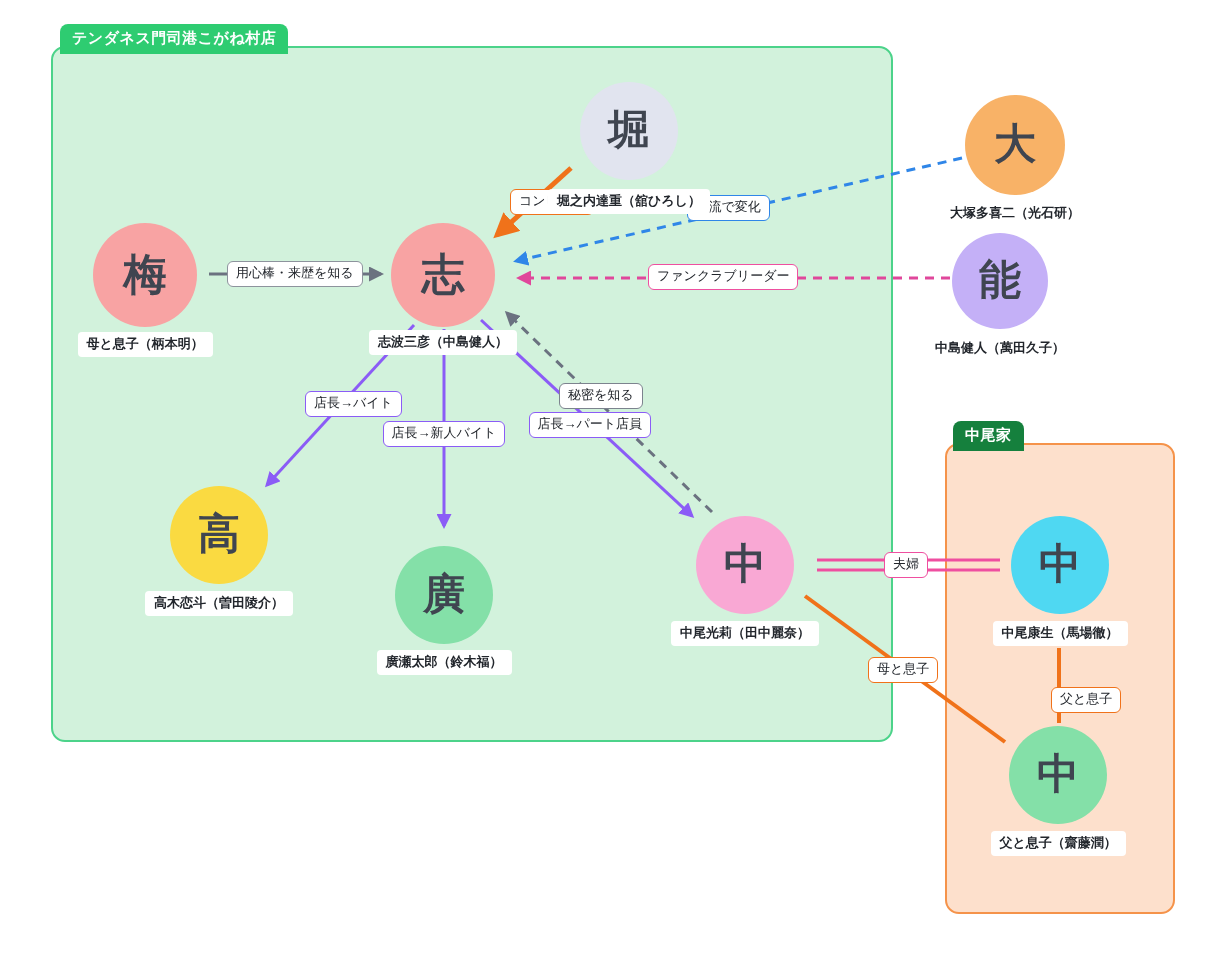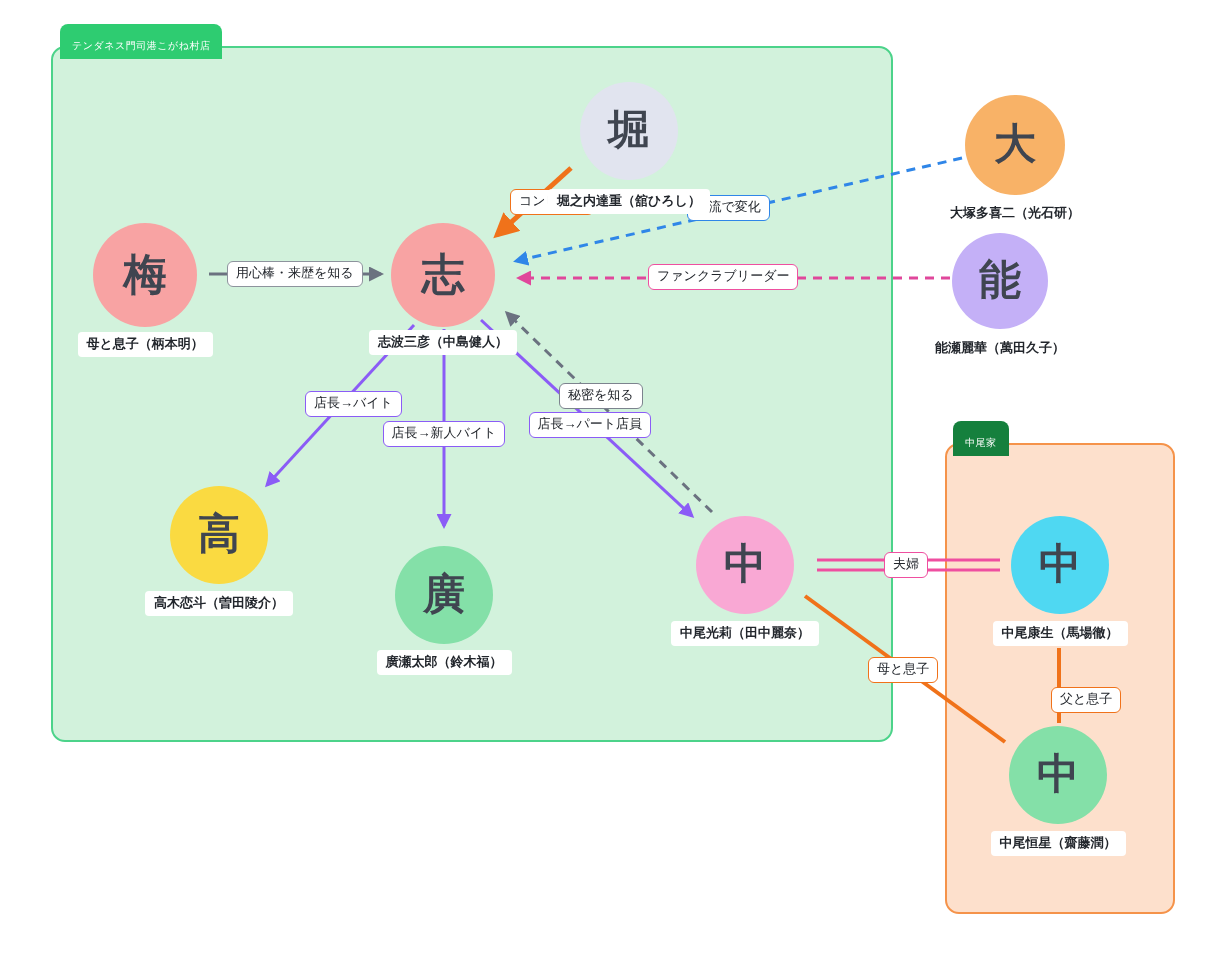--- a/index.html
+++ b/index.html
@@ -18,25 +18,25 @@
 
   
   .subgraph {
     position: absolute;
     border-radius: 14px;
     border-width: 2px;
     border-style: solid;
   }
   .subgraph-title {
     position: absolute;
-    padding: 16px 12px 6px 12px;
+    padding: 5px 12px 6px 12px;
     border-radius: 8px 8px 0 0;
     color: #ffffff;
-    font-size: 10px;
-    font-weight: 400;
+    font-size: 15px;
+    font-weight: 700;
     letter-spacing: 0.5px;
     white-space: nowrap;
     line-height: 1.25;
   }
 
   
   .node {
     position: absolute;
     border-radius: 50%;
     display: flex;
@@ -152,41 +152,41 @@
         <span class="node-glyph">志</span>
       </div>
       <div class="node-label" style="left: 369px; top: 329.5px;">志波三彦（中島健人）</div>
       <div class="node" style="left: 965px; top: 95px; width: 100px; height: 100px; background: rgb(248, 178, 103); font-size: 42px;">
         <span class="node-glyph">大</span>
       </div>
       <div class="node-label" style="left: 941px; top: 200.5px;">大塚多喜二（光石研）</div>
       <div class="node" style="left: 952px; top: 233px; width: 96px; height: 96px; background: rgb(196, 176, 247); font-size: 42px;">
         <span class="node-glyph">能</span>
       </div>
-      <div class="node-label" style="left: 926px; top: 335.5px;">能瀬麗華（萬田久子）</div>
+      <div class="node-label" style="left: 926px; top: 335.5px;">中島健人（萬田久子）</div>
       <div class="node" style="left: 170px; top: 486px; width: 98px; height: 98px; background: rgb(250, 218, 65); font-size: 42px;">
         <span class="node-glyph">高</span>
       </div>
       <div class="node-label" style="left: 145px; top: 590.5px;">高木恋斗（曽田陵介）</div>
       <div class="node" style="left: 395px; top: 546px; width: 98px; height: 98px; background: rgb(132, 224, 168); font-size: 42px;">
         <span class="node-glyph">廣</span>
       </div>
       <div class="node-label" style="left: 376.5px; top: 649.5px;">廣瀬太郎（鈴木福）</div>
       <div class="node" style="left: 696px; top: 516px; width: 98px; height: 98px; background: rgb(249, 168, 212); font-size: 42px;">
         <span class="node-glyph">中</span>
       </div>
       <div class="node-label" style="left: 671px; top: 620.5px;">中尾光莉（田中麗奈）</div>
       <div class="node" style="left: 1011px; top: 516px; width: 98px; height: 98px; background: rgb(79, 216, 242); font-size: 42px;">
         <span class="node-glyph">中</span>
       </div>
       <div class="node-label" style="left: 992.5px; top: 620.5px;">中尾康生（馬場徹）</div>
       <div class="node" style="left: 1009px; top: 726px; width: 98px; height: 98px; background: rgb(132, 224, 168); font-size: 42px;">
         <span class="node-glyph">中</span>
       </div>
-      <div class="node-label" style="left: 990.5px; top: 830.5px;">中尾恒星（齋藤潤）</div>
+      <div class="node-label" style="left: 990.5px; top: 830.5px;">父と息子（齋藤潤）</div>
     </div>
 
   <div id="edge-label-layer">
       <div class="edge-label plain" style="left: 227px; top: 261px;">用心棒・来歴を知る</div>
       <div class="edge-label orange" style="left: 510px; top: 189px;">コンビニ愛</div>
       <div class="edge-label blue" style="left: 686.5px; top: 195px;">交流で変化</div>
       <div class="edge-label pink" style="left: 648px; top: 264px;">ファンクラブリーダー</div>
       <div class="edge-label purple" style="left: 288px; top: 391px; margin-left: 17px;">店長→バイト</div>
       <div class="edge-label purple" style="left: 382.5px; top: 421px;">店長→新人バイト</div>
       <div class="edge-label purple" style="left: 528.5px; top: 412px;">店長→パート店員</div>

